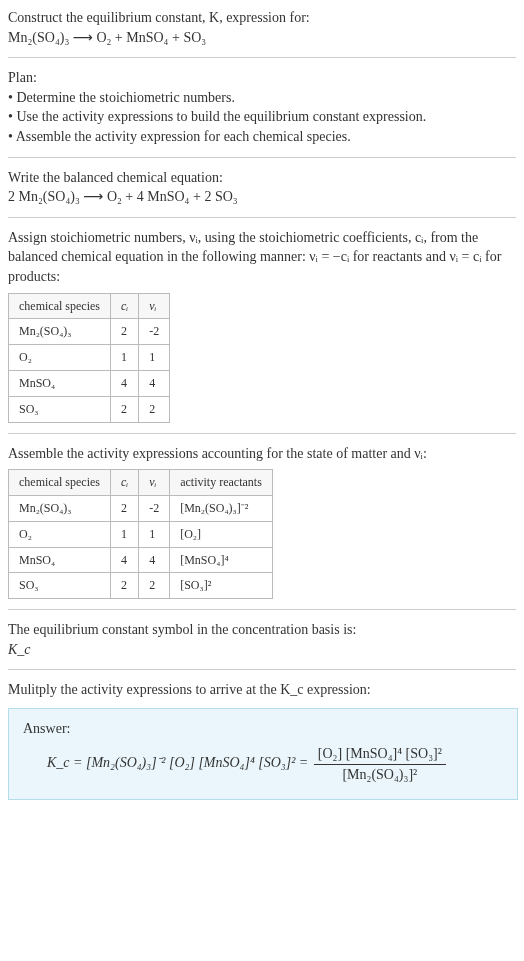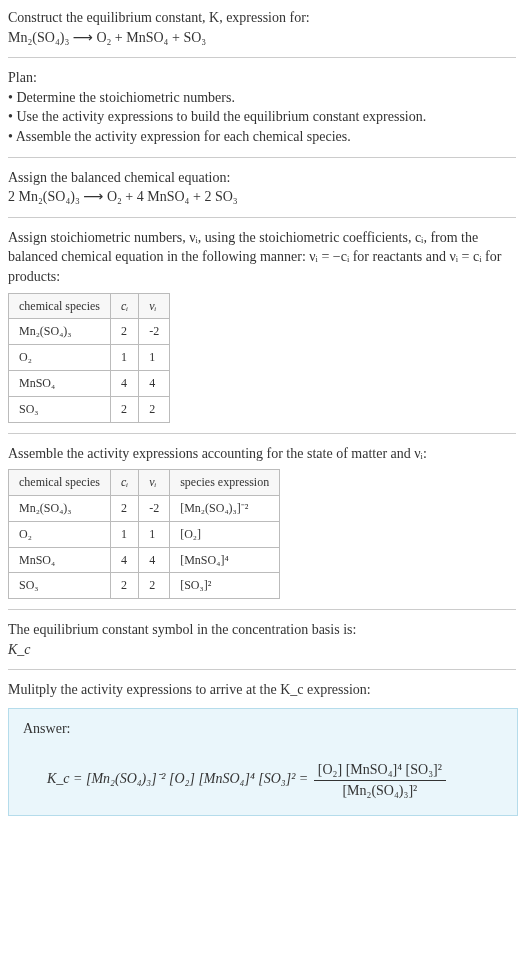--- a/index.html
+++ b/index.html
@@ -76,21 +76,21 @@
 <div class="section">
   <div>Plan:</div>
   <div>• Determine the stoichiometric numbers.</div>
   <div>• Use the activity expressions to build the equilibrium constant expression.</div>
   <div>• Assemble the activity expression for each chemical species.</div>
 </div>
 
 <hr>
 
 <div class="section">
-  <div>Assign the balanced chemical equation:</div>
+  <div>Write the balanced chemical equation:</div>
   <div class="nowrap">2 Mn₂(SO₄)₃  ⟶  O₂ + 4 MnSO₄ + 2 SO₃</div>
 </div>
 
 <hr>
 
 <div class="section">
   <div>Assign stoichiometric numbers, νᵢ, using the stoichiometric coefficients, cᵢ, from the balanced chemical equation in the following manner: νᵢ = −cᵢ for reactants and νᵢ = cᵢ for products:</div>
   <table>
     <tbody>
         <tr>
@@ -125,21 +125,21 @@
 <hr>
 
 <div class="section">
   <div>Assemble the activity expressions accounting for the state of matter and νᵢ:</div>
   <table>
     <tbody>
         <tr>
       <th>chemical species</th>
       <th class="italic">cᵢ</th>
       <th class="italic">νᵢ</th>
-      <th>species expression</th>
+      <th>activity reactants</th>
     </tr>
     <tr>
       <td>Mn₂(SO₄)₃</td>
       <td>2</td>
       <td>-2</td>
       <td>[Mn₂(SO₄)₃]⁻²</td>
     </tr>
     <tr>
       <td>O₂</td>
       <td>1</td>
@@ -170,20 +170,20 @@
 </div>
 
 <hr>
 
 <div class="section">
   <div>Mulitply the activity expressions to arrive at the K_c expression:</div>
 </div>
 
 <div class="answer-box">
   <div>Answer:</div>
-  <div style="margin-top:22px; padding-left:24px;">
+  <div style="margin-top:6px; padding-left:24px;">
     <span class="italic nowrap">K_c = [Mn₂(SO₄)₃]⁻² [O₂] [MnSO₄]⁴ [SO₃]² = </span>
     <span class="frac">
       <span class="num nowrap">[O₂] [MnSO₄]⁴ [SO₃]²</span>
       <span class="den nowrap">[Mn₂(SO₄)₃]²</span>
     </span>
   </div>
 </div>
 
 </body></html>

